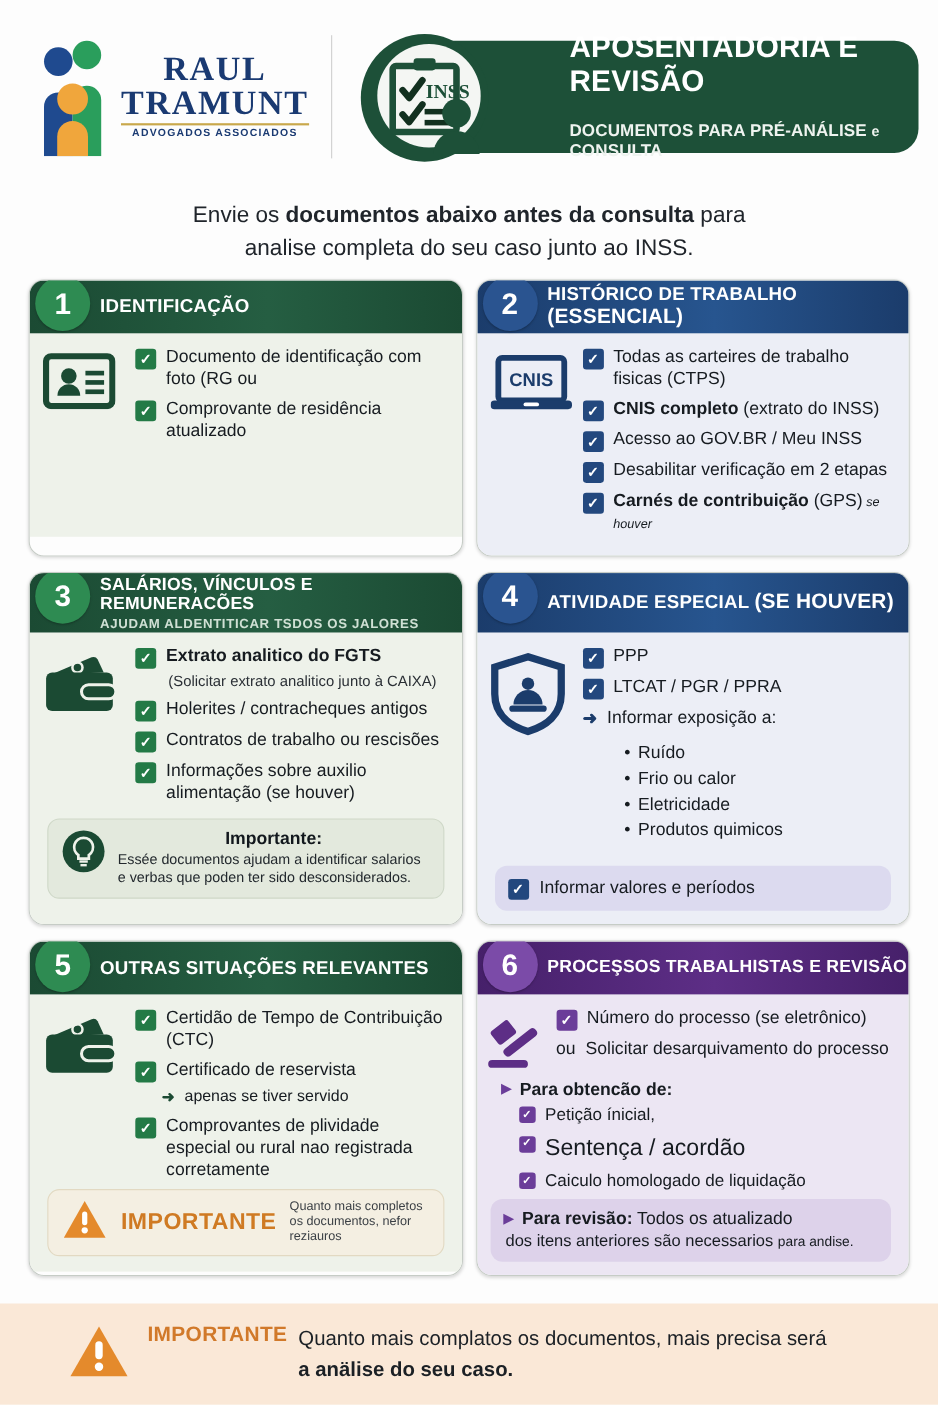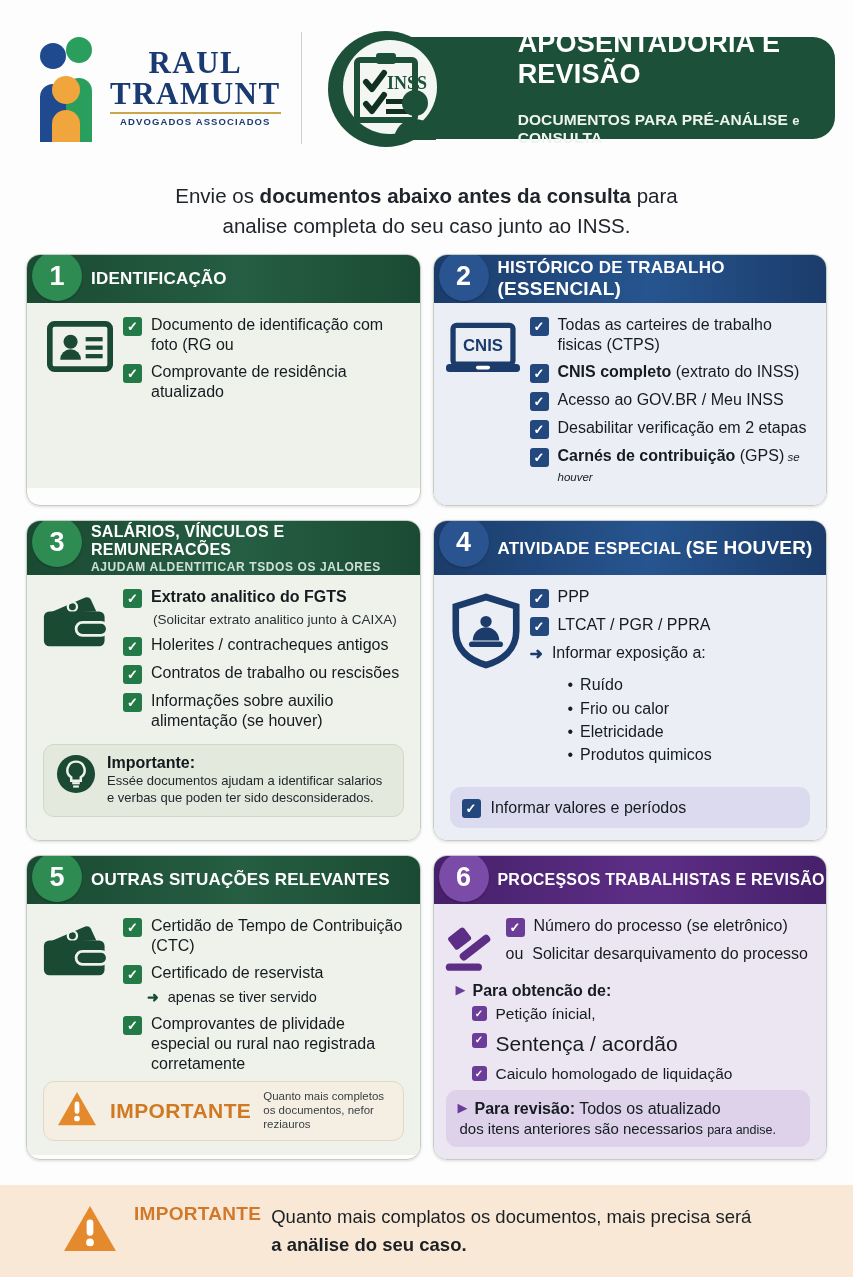--- a/index.html
+++ b/index.html
@@ -47,21 +47,21 @@
   .card-head.tall { height:54px; }
   .num { position:absolute; left:5px; top:-4px; width:50px; height:50px; border-radius:50%;
          display:flex; align-items:center; justify-content:center;
          color:#fff; font-size:27px; font-weight:700; z-index:2; box-shadow:0 1px 2px rgba(0,0,0,.25); }
   .head-txt { padding-left:64px; display:flex; flex-direction:column; justify-content:center; }
   .head-title { color:#fff; font-weight:700; font-size:17px; letter-spacing:.2px; }
   .head-title .soft { font-size:19px; font-weight:700; }
   .head-sub { color:#cfe0d4; font-weight:600; font-size:12px; letter-spacing:.6px; margin-top:1px; }
   .card-body { padding:12px 12px 12px 12px; display:flex; gap:10px; }
 
-  .side-icon { width:74px; flex:0 0 74px; display:flex; justify-content:flex-end; padding-top:6px; }
+  .side-icon { width:74px; flex:0 0 74px; display:flex; justify-content:flex-start; padding-top:6px; }
   .items { flex:1; display:flex; flex-direction:column; }
   .item { display:flex; gap:9px; align-items:flex-start; margin-bottom:7px; }
   .item-txt { font-size:16px; color:#161b20; line-height:1.25; }
   .item-txt b { font-weight:700; }
   .item-txt .lt { font-weight:400; }
   .note { font-size:13.5px; color:#2a2f35; margin:-3px 0 6px 30px; line-height:1.25; }
   .tiny-ital { font-size:11.5px; font-style:italic; }
 
   .cb { width:19px; height:19px; flex:0 0 19px; border-radius:3px; margin-top:2px;
         display:flex; align-items:center; justify-content:center;
@@ -87,21 +87,21 @@
 
   
   .p-head { background:linear-gradient(90deg,#46206a 0%,#5d2e86 55%,#46206a 100%); }
   .p-num  { background:#7b4ba8; }
   .p-body { background:#ece6f3; }
   .p-cb   { background:#6b3d99; }
 
   
   .tip-box { margin:6px 4px 2px; background:#e3e9dd; border:1px solid #cfd8c8; border-radius:11px;
              padding:9px 12px; display:flex; gap:11px; align-items:flex-start; }
-  .tip-title { font-weight:700; font-size:16px; color:#12181d; }
+  .tip-title { font-weight:700; font-size:16px; color:#12181d;text-align:center; }
   .tip-text { font-size:13px; color:#22282d; line-height:1.3; margin-top:1px; }
 
   .imp-box { margin:6px 4px 2px; background:#f4efe2; border:1px solid #e2d9c2; border-radius:11px;
              padding:8px 12px; display:flex; gap:12px; align-items:center; }
   .imp-word { color:#cf7a23; font-weight:700; font-size:21px; letter-spacing:.4px; }
   .imp-small { font-size:11.5px; color:#3a3f44; line-height:1.2; }
 
   .hl-box { margin:8px 4px 0; background:#dcdaef; border-radius:11px; padding:10px 12px;
             display:flex; gap:10px; align-items:center; }
   .hl-box.purple { background:#ddd2ea; flex-direction:column; align-items:flex-start; gap:2px; }

